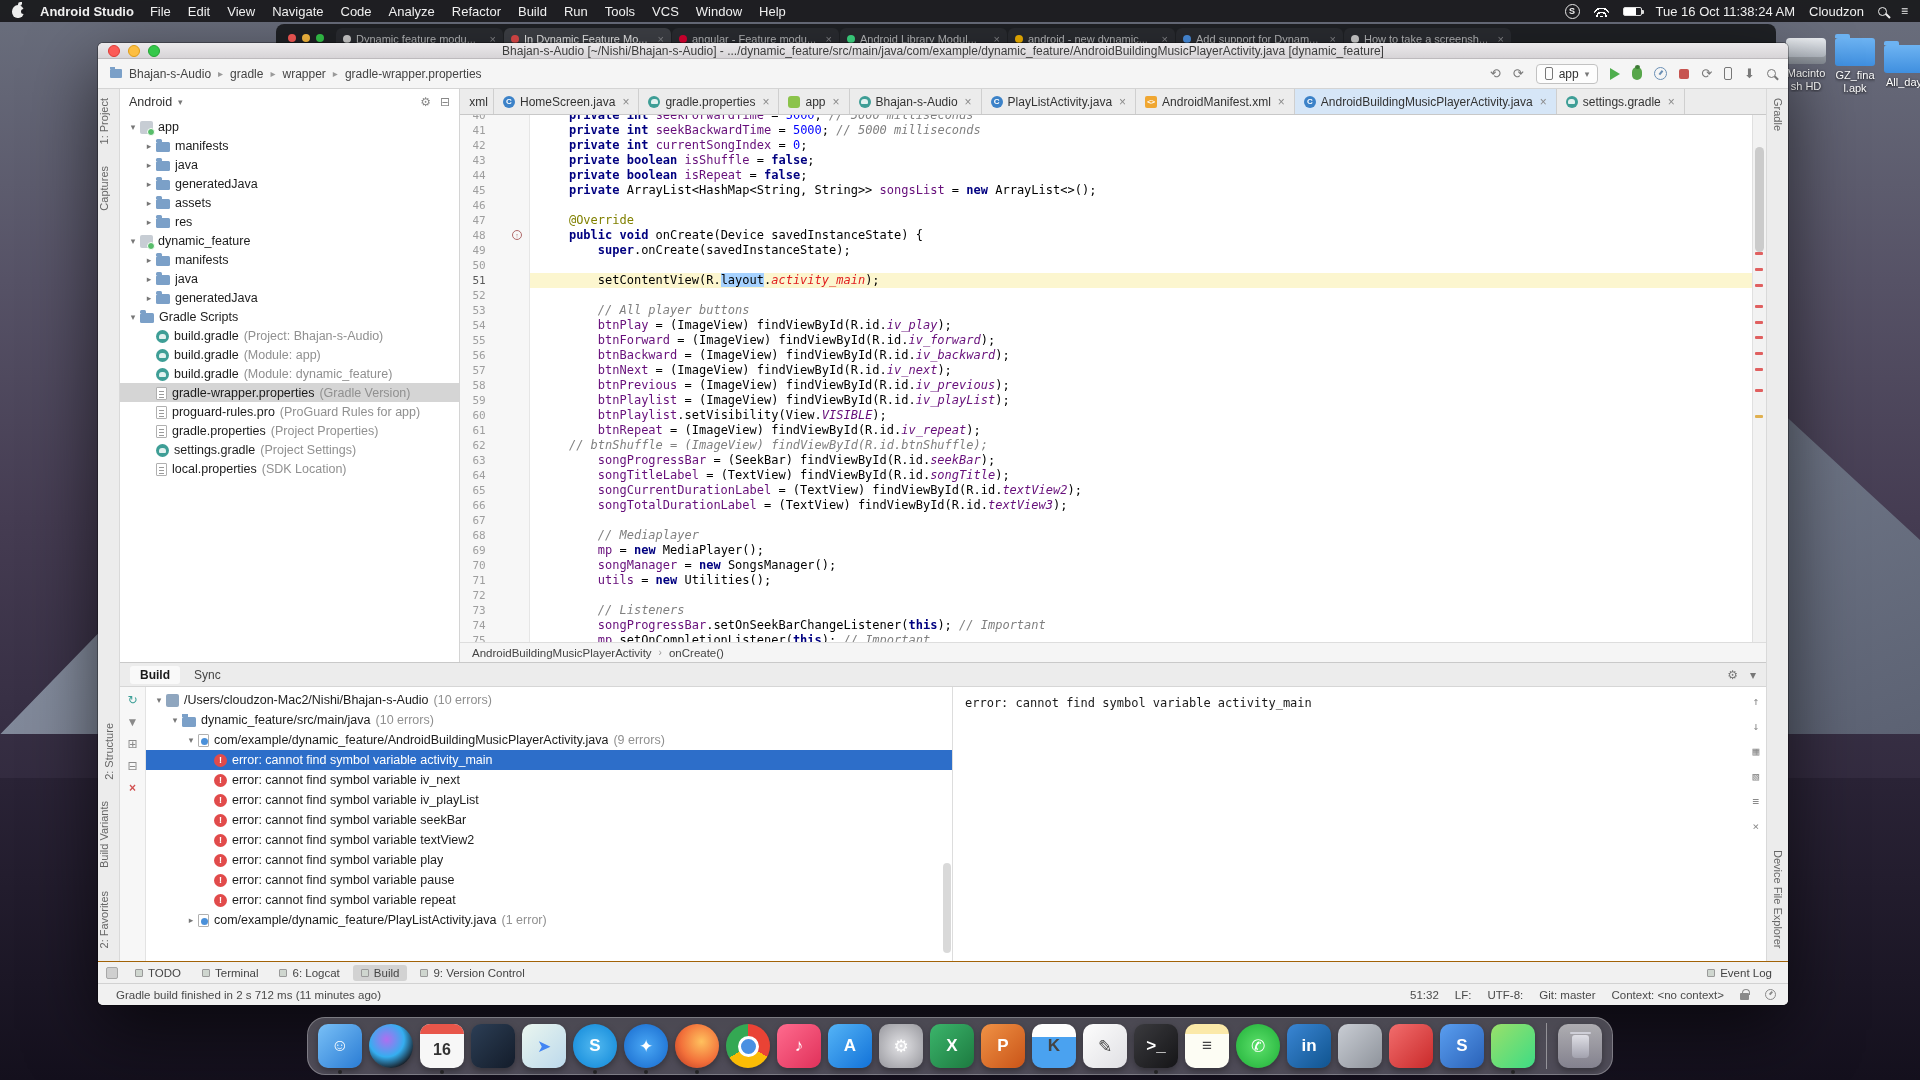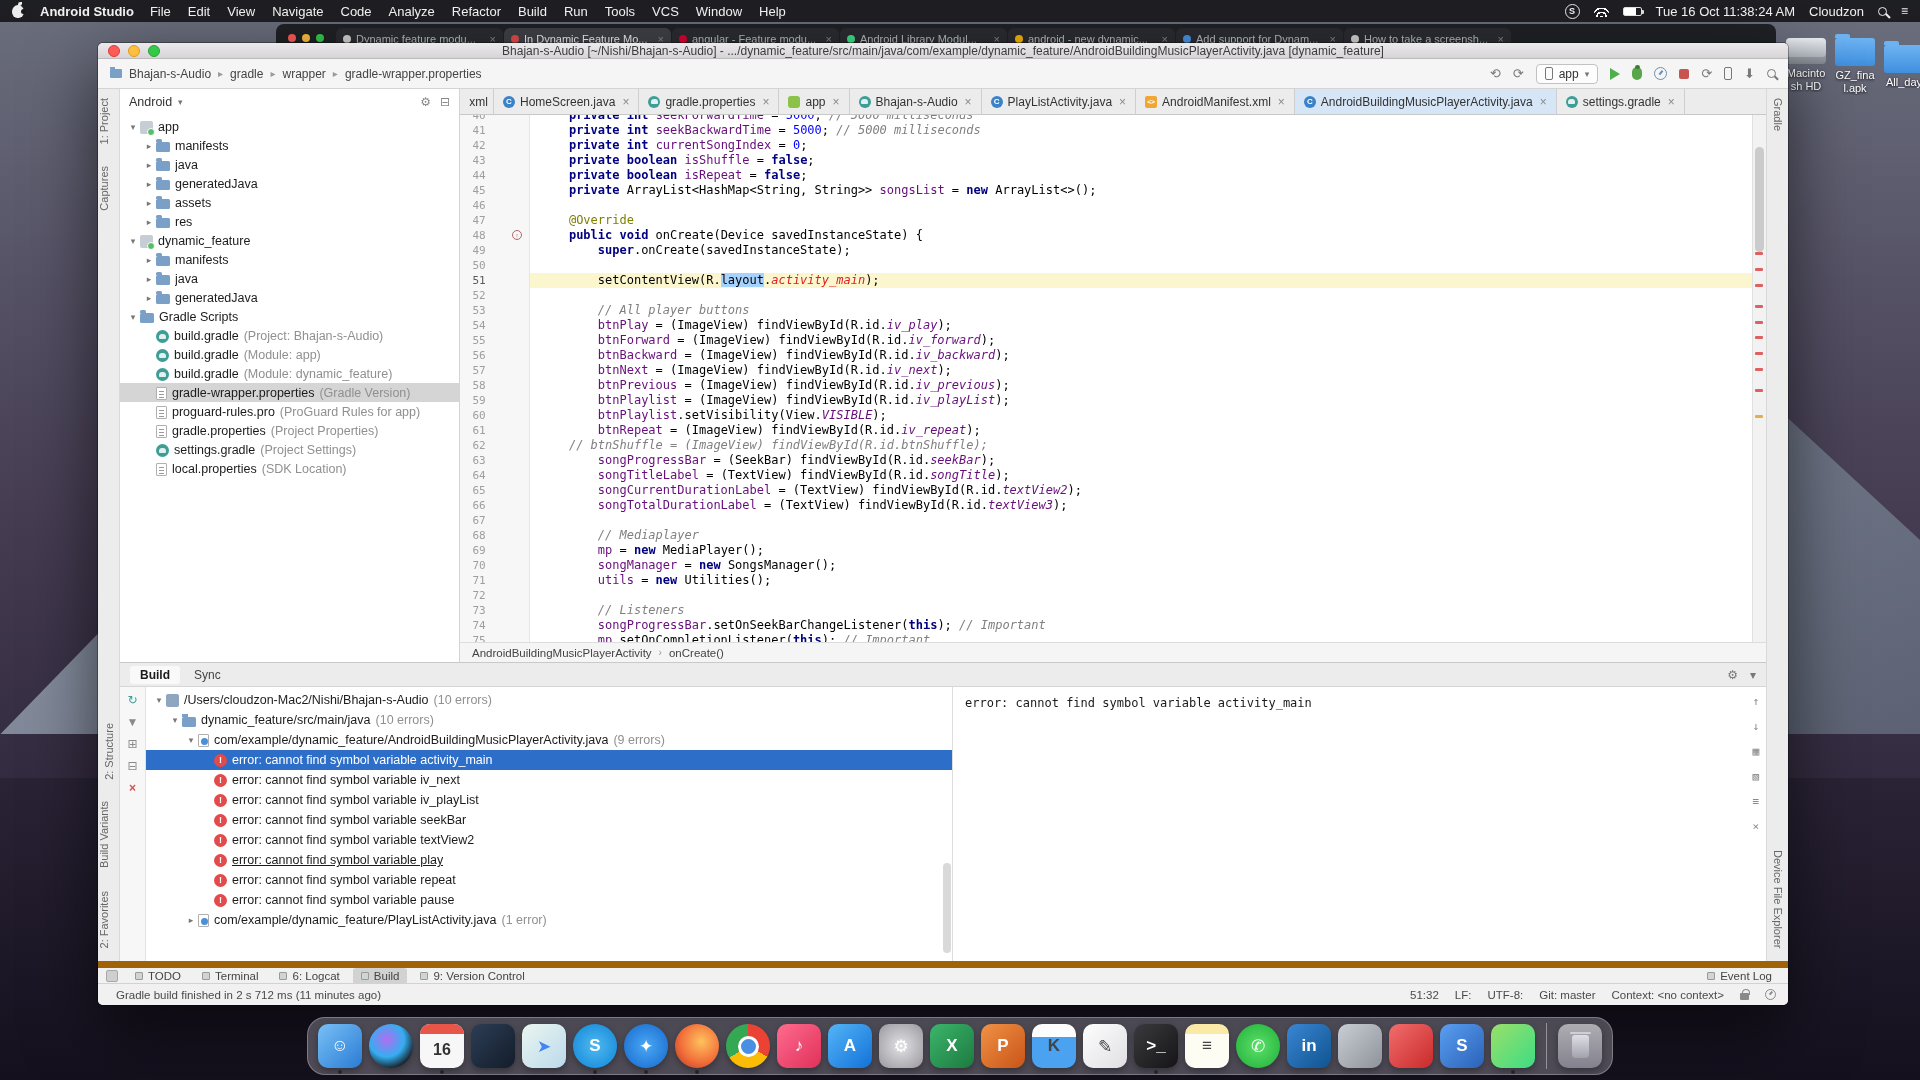--- a/index.html
+++ b/index.html
@@ -173,21 +173,21 @@
   .bp-tree { width:806px; flex:none; overflow:hidden; position:relative; padding-top:3px; }
   .brow { height:20px; display:flex; align-items:center; font-size:12.5px; color:#1b1b1b; white-space:nowrap; }
   .brow.sel { background:#2d6ec9; color:#fff; }
   .brow.sel .arrow { color:#fff; }
   .btree-scroll { position:absolute; right:1px; bottom:8px; width:8px; height:90px; background:rgba(0,0,0,.15); border-radius:4px; }
   .bp-splitter { width:1px; background:#ddd; flex:none; }
   .bp-console { flex:1; position:relative; font:12px/16px "DejaVu Sans Mono","Liberation Mono",monospace; color:#1a1a1a; padding:8px 36px 0 12px; min-width:0; }
   .bp-ctools { position:absolute; right:7px; top:7px; display:flex; flex-direction:column; gap:9px; color:#8a8a8a; font-size:11px; align-items:center; }
 
   
-  .toolwin-bar { height:22px; flex:none; background:#f1f1f1; border-top:7px solid #a16207; display:flex; align-items:center; padding:0 8px; gap:5px; font-size:11.5px; color:#444; }
+  .toolwin-bar { height:22px; flex:none; background:#f1f1f1; border-top:1px solid #a16207; display:flex; align-items:center; padding:0 8px; gap:5px; font-size:11.5px; color:#444; }
   .tw-quick { width:12px; height:12px; background:#cfcfcf; border:1px solid #a8a8a8; border-radius:2px; margin-right:4px; }
   .twb { display:flex; align-items:center; gap:5px; padding:2px 8px; border-radius:3px; }
   .twb.active { background:#d2d2d2; }
   .twicon { width:8px; height:8px; border:1px solid #9a9a9a; border-radius:1px; background:#cfd6cf; flex:none; }
   .twb-right { margin-left:auto; }
   .statusbar { height:22px; flex:none; background:#f1f1f1; border-top:1px solid #d2d2d2; display:flex; align-items:center; padding:0 12px; font-size:11.5px; color:#4a4a4a; }
   .sb-msg { margin-left:6px; }
   .sb-right { margin-left:auto; display:flex; gap:16px; align-items:center; }
   .i-lock { width:9px; height:7px; background:#8a8a8a; border-radius:1px; position:relative; margin-top:3px; }
   .i-lock::before { content:''; position:absolute; top:-4px; left:1.5px; width:6px; height:5px; border:1.5px solid #8a8a8a; border-bottom:none; border-radius:4px 4px 0 0; }
@@ -822,34 +822,34 @@
                   <div class="brow" style="padding-left: 54px;">
                     <span class="arrow"></span>
                     <span class="ticon err"></span>
                     <span class="tlabel">error: cannot find symbol variable seekBar</span>
                   </div>
                   <div class="brow" style="padding-left: 54px;">
                     <span class="arrow"></span>
                     <span class="ticon err"></span>
                     <span class="tlabel">error: cannot find symbol variable textView2</span>
                   </div>
-                  <div class="brow" style="padding-left: 54px; text-decoration: underline;">
+                  <div class="brow" style="padding-left: 54px;">
                     <span class="arrow"></span>
                     <span class="ticon err"></span>
                     <span class="tlabel">error: cannot find symbol variable play</span>
+                  </div>
+                  <div class="brow" style="padding-left: 54px;">
+                    <span class="arrow"></span>
+                    <span class="ticon err"></span>
+                    <span class="tlabel">error: cannot find symbol variable pause</span>
                   </div>
                   <div class="brow" style="padding-left: 54px;">
                     <span class="arrow"></span>
                     <span class="ticon err"></span>
                     <span class="tlabel">error: cannot find symbol variable repeat</span>
-                  </div>
-                  <div class="brow" style="padding-left: 54px;">
-                    <span class="arrow"></span>
-                    <span class="ticon err"></span>
-                    <span class="tlabel">error: cannot find symbol variable pause</span>
                   </div>
                   <div class="brow" style="padding-left: 38px;">
                     <span class="arrow">▸</span>
                     <span class="ticon jfile"></span>
                     <span class="tlabel">com/example/dynamic_feature/PlayListActivity.java</span>
                     <span class="thint">(1 error)</span>
                   </div>
                 </div>
               <div class="btree-scroll"></div>
             </div>

